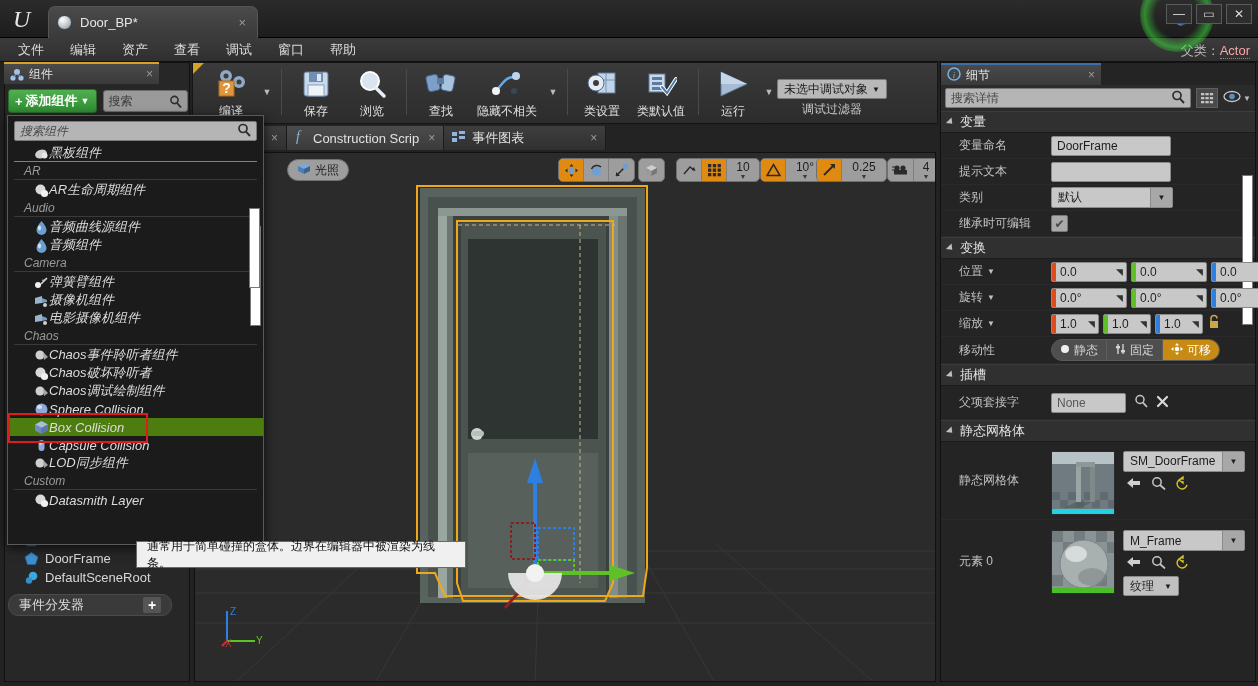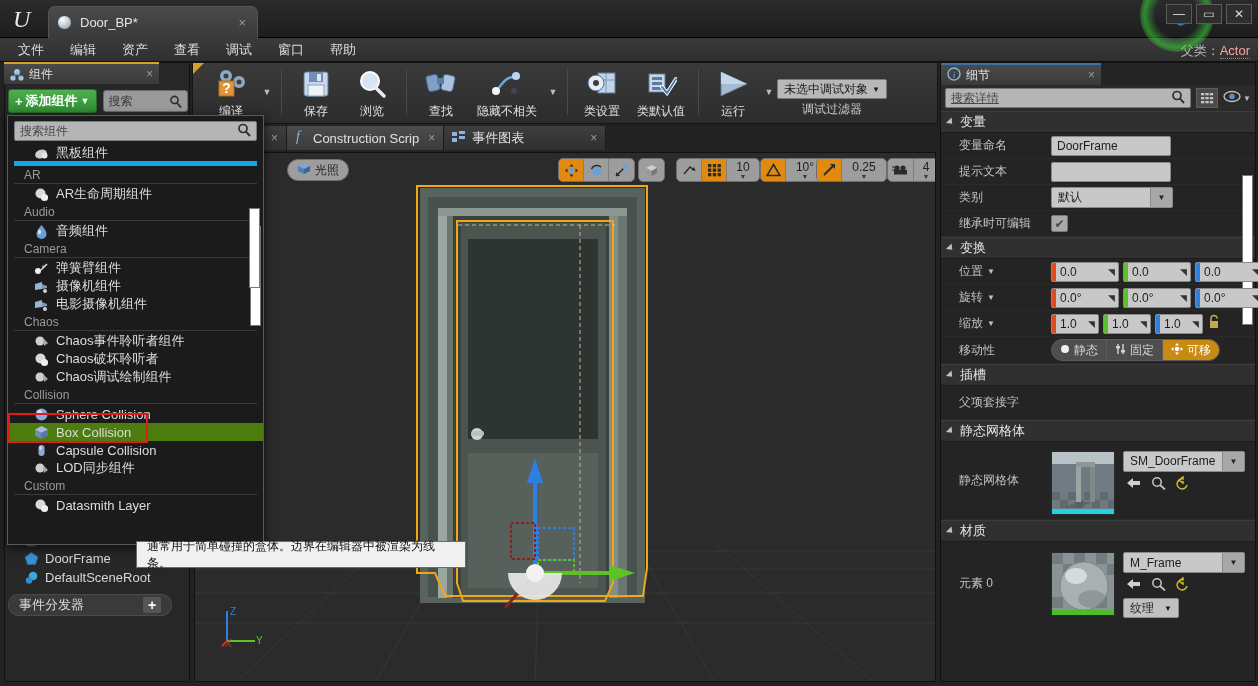--- a/index.html
+++ b/index.html
@@ -123,35 +123,36 @@
     margin-left:auto; width:18px;height:16px; background:#555; border-radius:2px;
     display:flex;align-items:center;justify-content:center; color:#fff; font-size:14px;
     font-weight:bold; line-height:1;
   }
 
   
   .popup {
     position:absolute; left:7px; top:115px; width:257px; height:430px;
     background:#1b1b1b; border:1px solid #5a5a5a; z-index:20;
     box-shadow: 0 3px 10px rgba(0,0,0,.7);
+    font-style: italic;
   }
   .popup-search {
     margin:5px 6px 2px 6px; height:20px; background:#b5b5b5;
     border:1px solid #7a7a7a; border-radius:2px;
     display:flex; align-items:center; padding:0 5px;
     color:#4a4a4a; font-size:12px;
   }
   .popup-list { position:relative; height:400px; overflow:hidden; padding-top:2px; }
   .grp-hdr {
     font-size:12px; color:#9a9a9a; padding: 2px 0 1px 10px;
     border-bottom: 1px solid #3a3a3a; margin: 0 6px 1px 6px;
   }
-  .grp-hdr.first { border-top:5px solid #0ea5e9; }
+  .grp-hdr.first { border-top:1px solid #0ea5e9; }
   .pitem {
-    display:flex; align-items:center; gap:7px; height:18px;
+    display:flex; align-items:center; height:18px;
     padding-left:26px; font-size:13px; color:#dddddd;
   }
   .pitem.sel { background:#4d7c0f; }
   .pitem .pico { width:15px;height:15px; flex:0 0 auto; }
   .redbox {
     position:absolute; left:8px; top:413px; width:140px; height:30px;
     border:2px solid #e01b1b; z-index:22; pointer-events:none;
   }
   .popup-scroll {
     position:absolute; right:2px; top:110px; width:11px; height:100px;
@@ -244,21 +245,21 @@
     border-top:2px solid #3a6fa8; display:flex; align-items:center;
     padding:0 6px; gap:5px; font-size:12px; color:#e6e6e6; width:160px;
   }
   .det-tab .tabx { margin-left:auto; color:#9a9a9a; }
   .det-search-row {
     height:26px; display:flex; align-items:center; gap:5px; padding: 3px 4px;
     background:#2b2b2b;
   }
   .det-search {
     flex:1; height:20px; background:#b5b5b5; border:1px solid #787878; border-radius:2px;
-    display:flex; align-items:center; padding:0 5px; color:#4a4a4a; font-size:12px;text-decoration:underline;
+    display:flex; align-items:center; padding:0 5px; color:#4a4a4a; font-size:12px;
   }
   .det-ibtn { width:22px;height:20px; background:#4a4a4a; border:1px solid #5e5e5e;
     display:flex;align-items:center;justify-content:center; }
   .sec-hdr {
     height:22px; background:#303030; border-top:1px solid #3c3c3c; border-bottom:1px solid #1b1b1b;
     display:flex; align-items:center; gap:5px; padding-left:7px;
     font-size:13px; color:#e4e4e4;
   }
   .tri { width:0;height:0; border-left:5px solid #c0c0c0; border-top:4px solid transparent;
          border-bottom:4px solid transparent; transform: rotate(45deg); margin-right:2px;}
@@ -284,21 +285,21 @@
   .combobox .cb-arrow {
     margin-left:auto; width:22px; height:100%; background:#a8a8a8;
     border-left:1px solid #8a8a8a; display:flex;align-items:center;justify-content:center;
     font-size:8px; color:#222;
   }
   .chk {
     width:17px;height:17px; background:#a9a9a9; border:1px solid #787878; border-radius:2px;
     display:flex;align-items:center;justify-content:center; color:#4a4a4a; font-size:12px;
   }
   .numbox {
-    height:20px; width:68px; background:#c8c8c8; border:1px solid #8a8a8a; border-radius:2px;
+    height:20px; width:76px; background:#c8c8c8; border:1px solid #8a8a8a; border-radius:2px;
     display:flex; align-items:center; position:relative; overflow:hidden;
     font-size:12px; color:#1c1c1c;
   }
   .numbox .bar { width:4px; height:100%; flex:0 0 4px; }
   .numbox .nv { padding-left:4px; }
   .numbox .dragico { margin-left:auto; padding-right:3px; font-size:9px; color:#333; }
   .bar-x { background:#e04b1e; } .bar-y { background:#5ec127; } .bar-z { background:#2f7fe0; }
   .mob-group {
     display:flex; height:22px; border-radius:11px; overflow:hidden;
     border:1px solid #5a5a5a; background:#4e4e4e;
@@ -467,20 +468,27 @@
               <circle cx="10.5" cy="10.5" r="3.6" fill="#f0f0f0"></circle>
             </svg></span>
           <span>AR生命周期组件</span>
         </div>
         <div class="grp-hdr">Audio</div>
         <div class="pitem">
           <span class="pico"><svg width="15" height="15" viewBox="0 0 15 15">
               <path d="M7.5 1 C4 5 2.5 8 2.5 10 a5 5 0 0 0 10 0 C12.5 8 11 5 7.5 1Z" fill="#6b9fd4"></path>
               <ellipse cx="5.5" cy="8" rx="1.6" ry="2.4" fill="#cfe2f5"></ellipse>
             </svg></span>
+          <span>音频曲线源组件</span>
+        </div>
+        <div class="pitem">
+          <span class="pico"><svg width="15" height="15" viewBox="0 0 15 15">
+              <path d="M7.5 1 C4 5 2.5 8 2.5 10 a5 5 0 0 0 10 0 C12.5 8 11 5 7.5 1Z" fill="#6b9fd4"></path>
+              <ellipse cx="5.5" cy="8" rx="1.6" ry="2.4" fill="#cfe2f5"></ellipse>
+            </svg></span>
           <span>音频组件</span>
         </div>
         <div class="grp-hdr">Camera</div>
         <div class="pitem">
           <span class="pico"><svg width="15" height="15" viewBox="0 0 15 15">
               <circle cx="4" cy="10" r="3" fill="#f0f0f0"></circle>
               <path d="M7 9 L13 3" stroke="#d8d8d8" stroke-width="1.6" fill="none"></path>
               <path d="M8 5 q2 1 4 -1" stroke="#c4c4c4" stroke-width="1.2" fill="none"></path>
             </svg></span>
           <span>弹簧臂组件</span>
@@ -516,21 +524,20 @@
             </svg></span>
           <span>Chaos破坏聆听者</span>
         </div>
         <div class="pitem">
           <span class="pico"><svg width="15" height="15" viewBox="0 0 15 15">
               <circle cx="6" cy="7" r="4.5" fill="#cfcfcf"></circle>
               <path d="M9 4 L14 9 L10 12Z" fill="#a5a5a5"></path>
             </svg></span>
           <span>Chaos调试绘制组件</span>
         </div>
-        <div class="grp-hdr">Collision</div>
         <div class="pitem">
           <span class="pico"><svg width="15" height="15" viewBox="0 0 15 15">
               <circle cx="7.5" cy="7.5" r="6" fill="#8fa8d6"></circle>
               <ellipse cx="5.5" cy="5" rx="2.6" ry="2" fill="#d5e0f2"></ellipse>
             </svg></span>
           <span>Sphere Collision</span>
         </div>
         <div class="pitem sel">
           <span class="pico"><svg width="15" height="15" viewBox="0 0 15 15">
               <polygon points="7.5,1 14,4.5 7.5,8 1,4.5" fill="#a8bce0"></polygon>
@@ -1092,20 +1099,30 @@
         </div>
       </div>
     </div>
 
     <div class="sec-hdr">
       <span class="tri"></span>
       <span>插槽</span>
     </div>
     <div class="prow" style="min-height:34px">
       <div class="plabel">父项套接字</div>
+      <div class="pval" style="gap:8px">
+        <div class="txtbox" style="width:75px;color:#575757">None</div>
+        <span><svg width="14" height="14" viewBox="0 0 14 14">
+              <circle cx="6" cy="5.5" r="4" fill="none" stroke="#c6c6c6" stroke-width="1.5"></circle>
+              <line x1="9" y1="8.6" x2="13" y2="13" stroke="#c6c6c6" stroke-width="1.7"></line>
+            </svg></span>
+        <span><svg width="13" height="13" viewBox="0 0 13 13">
+              <path d="M2 2 L11 11 M11 2 L2 11" stroke="#d8d8d8" stroke-width="2.2" stroke-linecap="round"></path>
+            </svg></span>
+      </div>
     </div>
 
     <div class="sec-hdr">
       <span class="tri"></span>
       <span>静态网格体</span>
     </div>
     <div class="prow" style="min-height:78px">
       <div class="plabel">静态网格体</div>
       <div class="pval" style="gap:8px; align-items:flex-start; padding-top:6px">
         <div class="thumb">
@@ -1149,24 +1166,20 @@
             <span class="abtn">
               <svg width="14" height="14" viewBox="0 0 14 14">
                   <path d="M11 9 A5 5 0 1 1 7 3 L7 1 L3 4 L7 7 L7 5" stroke="#d6c02a" stroke-width="1.4" fill="none"></path>
                 </svg>
             </span>
           </div>
         </div>
       </div>
     </div>
 
-    <div class="sec-hdr">
-      <span class="tri"></span>
-      <span>材质</span>
-    </div>
     <div class="prow" style="min-height:82px; border-bottom:none">
       <div class="plabel">元素 0</div>
       <div class="pval" style="gap:8px; align-items:flex-start; padding-top:6px">
         <div class="thumb">
           <svg width="64" height="64" viewBox="0 0 64 64">
             <rect width="64" height="64" fill="#8a9396"></rect>
             <g fill="#737c7f">
                 <rect x="0" y="0" width="11" height="11"></rect>
                 <rect x="22" y="0" width="11" height="11"></rect>
                 <rect x="44" y="0" width="11" height="11"></rect>

